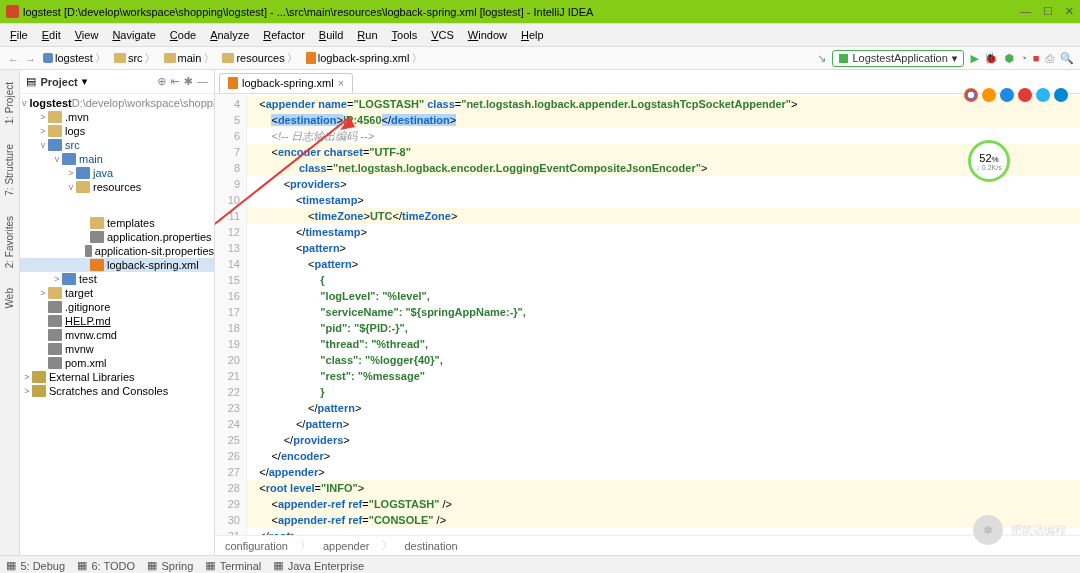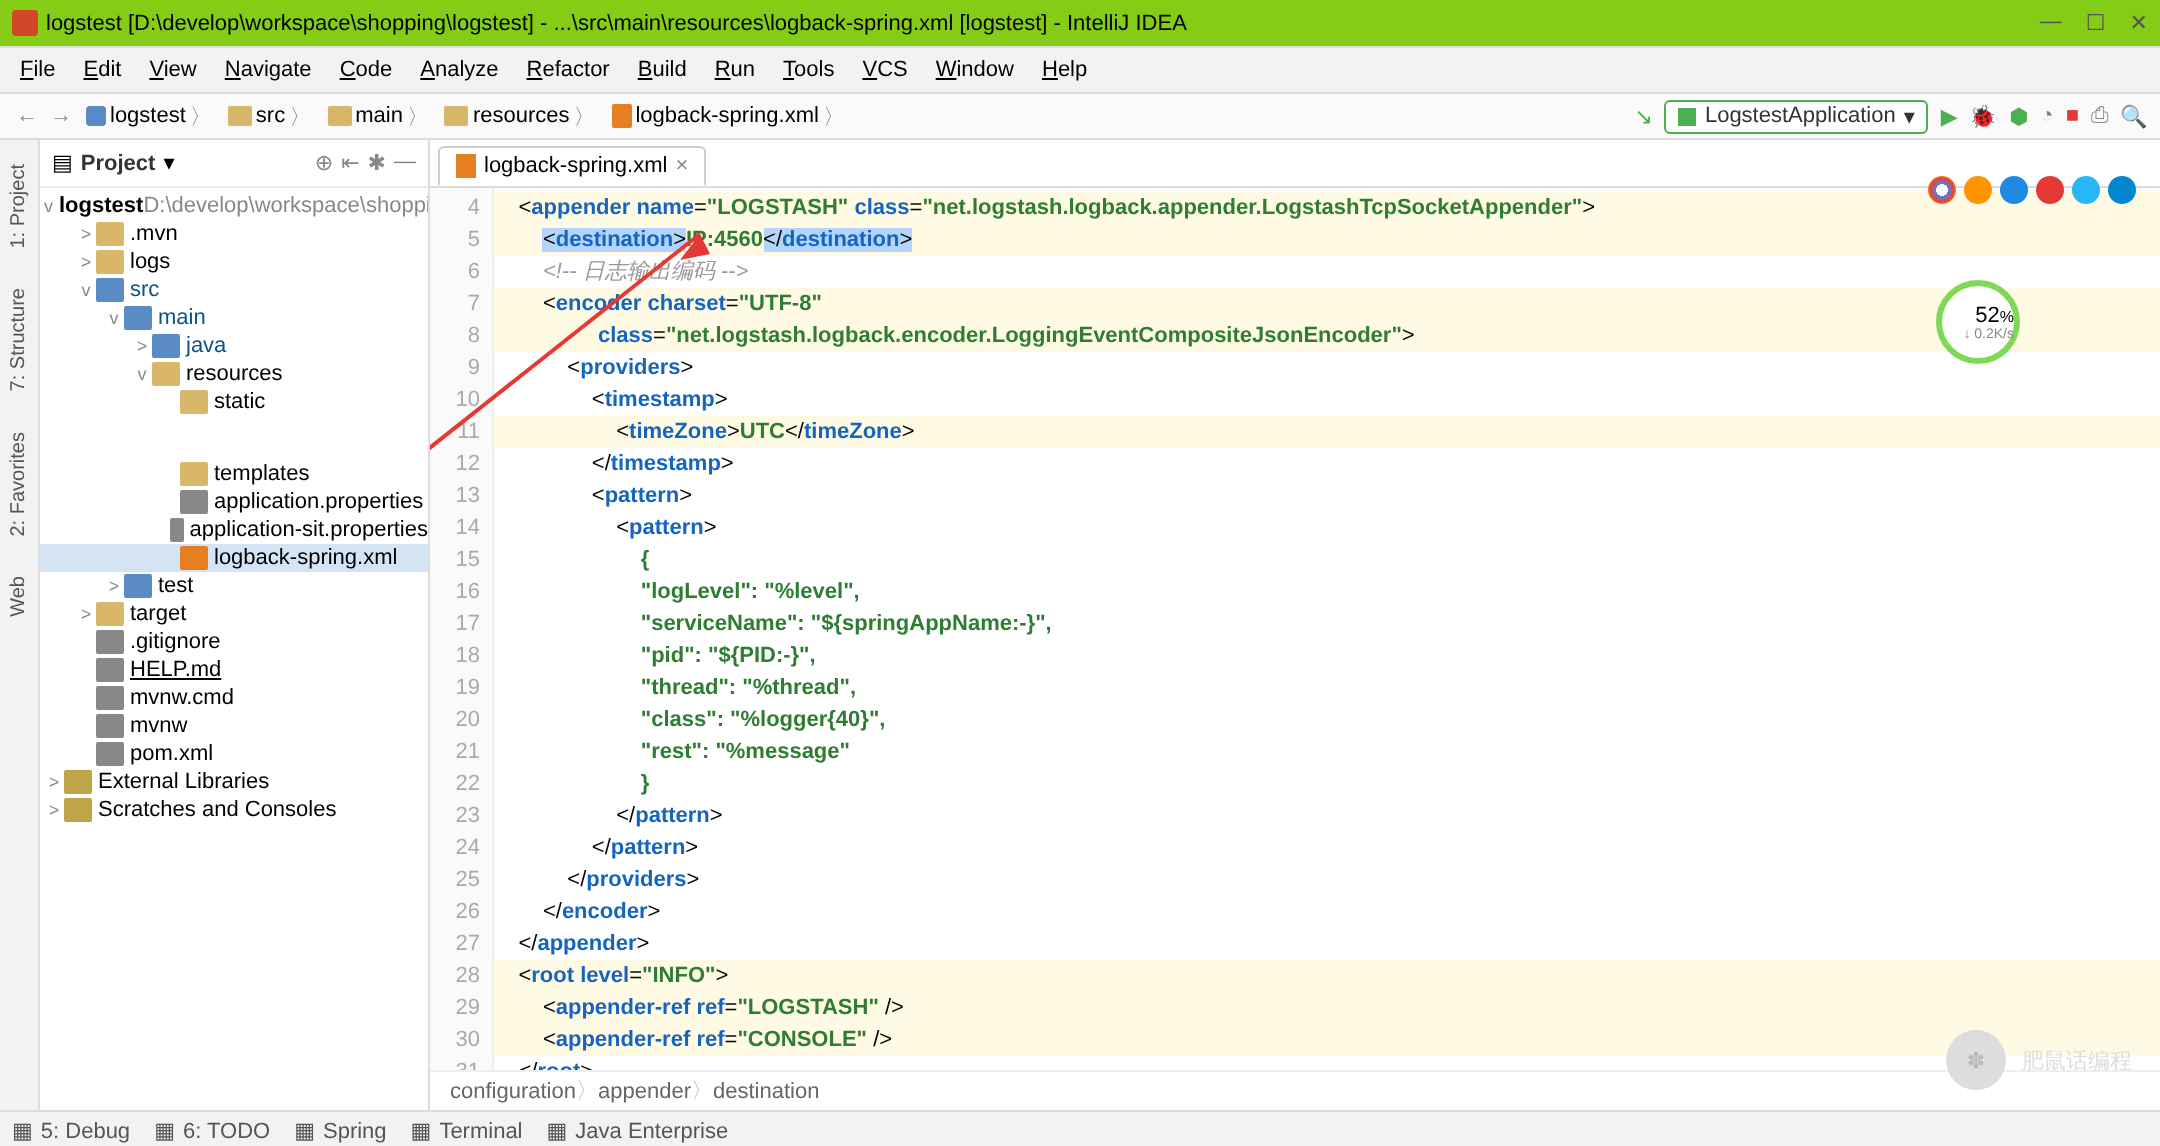--- a/index.html
+++ b/index.html
@@ -50,27 +50,27 @@
 .gutter div{height:16px;line-height:16px;padding-right:6px;}
 .code{flex:1;font-family:Consolas,monospace;font-size:12px;padding-top:2px;line-height:16px;overflow:hidden;white-space:pre;}
 .code .ln{height:16px;}
 .code .hl{background:#fffae3;}
 .tag{color:#1565c0;font-weight:bold;}
 .attr{color:#1565c0;font-weight:bold;}
 .str{color:#2e7d32;font-weight:bold;}
 .cmt{color:#999;font-style:italic;}
 .txt{color:#2e7d32;font-weight:bold;}
 .selbg{background:#b3d4fc;}
-.breadcrumb-bot{height:20px;border-top:1px solid #eee;display:flex;align-items:center;padding:0 10px;gap:0;font-size:11px;color:#666;}
+.breadcrumb-bot{height:20px;border-top:1px solid #eee;display:flex;align-items:center;padding:0 10px;gap:12px;font-size:11px;color:#666;}
 .red-arrow{position:absolute;left:-25px;top:18px;width:175px;height:135px;pointer-events:none;z-index:5;}
 .red-arrow line{stroke:#e53935;stroke-width:2;}
 .red-arrow polygon{fill:#e53935;}
 .browser-icons{position:absolute;right:12px;top:88px;display:flex;gap:4px;z-index:6;}
 .bic{width:14px;height:14px;border-radius:50%;}
-.badge{position:absolute;right:70px;top:140px;width:42px;height:42px;border:3px solid #7ed957;border-radius:50%;display:flex;flex-direction:column;align-items:flex-end;justify-content:center;font-size:11px;background:#fff;z-index:6;}
+.badge{position:absolute;right:70px;top:140px;width:42px;height:42px;border:3px solid #7ed957;border-radius:50%;display:flex;flex-direction:column;align-items:center;justify-content:center;font-size:11px;background:#fff;z-index:6;}
 .badge .sm{font-size:7px;color:#888;}
 .statusbar{height:20px;background:#f2f2f2;border-top:1px solid #ddd;display:flex;align-items:center;padding:0 6px;gap:12px;color:#555;}
 .statusbar .itm{display:flex;align-items:center;gap:4px;}
 .watermark{position:absolute;right:14px;bottom:28px;display:flex;align-items:center;gap:8px;color:#ddd;font-size:20px;z-index:3;font-family:"Microsoft YaHei",sans-serif;}
 .watermark .wic{width:30px;height:30px;border-radius:50%;background:#ddd;display:flex;align-items:center;justify-content:center;color:#bbb;}
 </style>
 </head>
 <body>
 
 <div class="titlebar">
@@ -198,25 +198,20 @@
         </div>
         <div class="node" style="padding-left: 46px;">
           <span class="tw">&gt;</span>
           <span class="ic foldb"></span>
           <span class="blue">java</span>
         </div>
         <div class="node" style="padding-left: 46px;">
           <span class="tw">v</span>
           <span class="ic fold"></span>
           <span>resources</span>
-        </div>
-        <div class="node" style="padding-left: 60px;">
-          <span class="tw"></span>
-          <span class="ic fold"></span>
-          <span>static</span>
         </div>
         <div class="node" style="padding-left: 60px; margin-top: 22px;">
           <span class="tw"></span>
           <span class="ic fold"></span>
           <span>templates</span>
         </div>
         <div class="node" style="padding-left: 60px;">
           <span class="tw"></span>
           <span class="ic fileic"></span>
           <span>application.properties</span>

